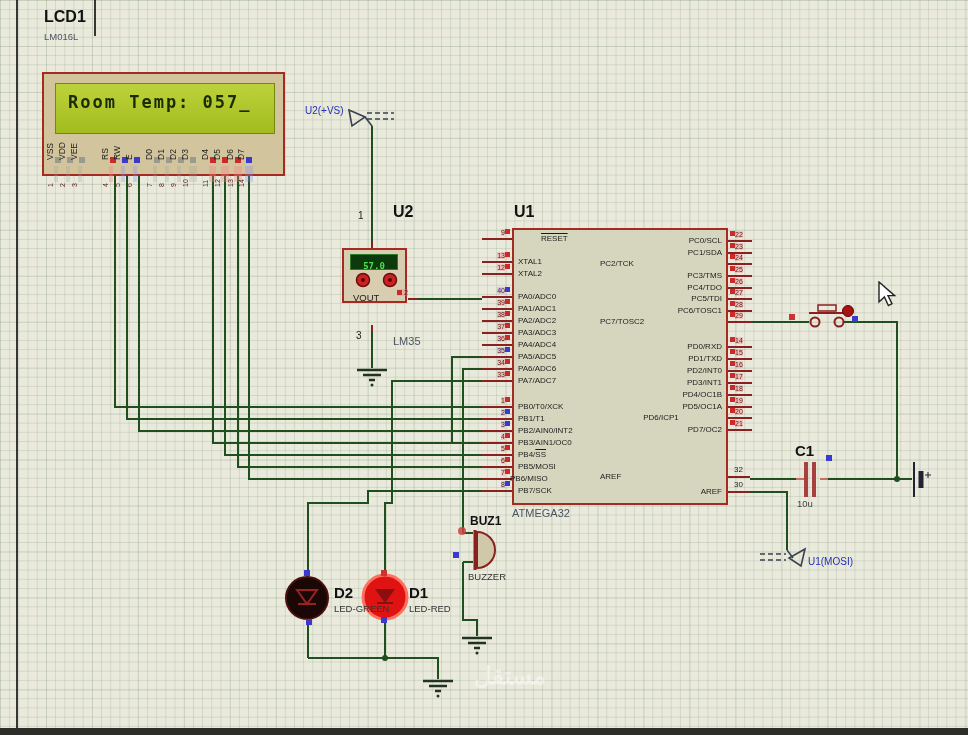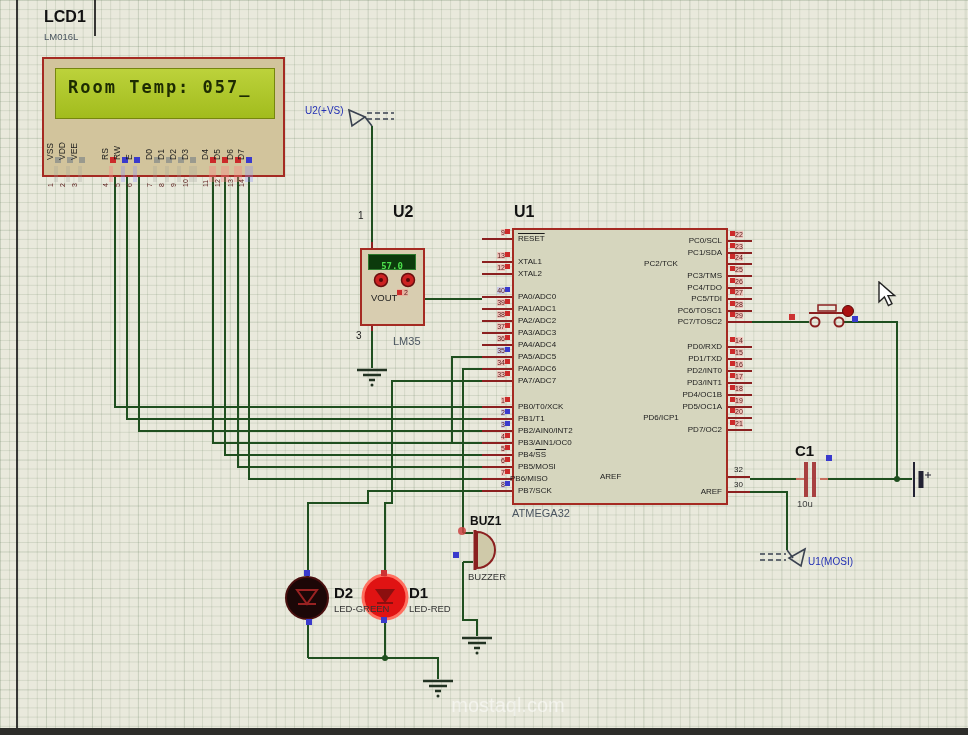--- a/index.html
+++ b/index.html
@@ -153,25 +153,25 @@
       <circle cx="385" cy="597" r="22" fill="#e01313" stroke="#ff7060" stroke-width="3"></circle>
       <path d="M375,589 L395,589 L385,603 Z" fill="#8c0f0f"></path>
       <path d="M377,603 H393" stroke="#8c0f0f" stroke-width="2"></path>
     </g>
   </svg>
 
   <div class="abs" style="left:16px;top:0;width:2px;height:735px;background:#161616;opacity:.85"></div>
   <div class="abs" style="left:94px;top:0;width:2px;height:36px;background:#161616;opacity:.85"></div>
   <div class="abs" style="left:0;top:728px;width:968px;height:7px;background:#2d2d2a"></div>
 
-  <div class="abs" style="left:428px;top:694px;width:160px;text-align:center;color:rgba(255,255,255,.5);font-size:20px">mostaql.com</div>
+  <div class="abs" style="left:440px;top:662px;width:140px;text-align:center;color:rgba(255,255,255,.45);font-size:24px;font-weight:bold">مستقل</div>
 
   <div class="abs reflabel" style="left:44px;top:8px">LCD1</div>
   <div class="abs partlabel" style="left:44px;top:31px">LM016L</div>
-  <div class="abs" style="left:42px;top:57px;width:243px;height:120px;background:#d2c49c;border:2px solid #a52a22;box-sizing:border-box">
+  <div class="abs" style="left:42px;top:72px;width:243px;height:104px;background:#d2c49c;border:2px solid #a52a22;box-sizing:border-box">
     <div class="abs" style="left:11px;top:9px;width:220px;height:51px;background:linear-gradient(#bcd23b,#a2bc1d);border:1px solid #76860e;box-sizing:border-box">
       <div class="abs" style="left:12px;top:8px;font-family:'DejaVu Sans Mono',monospace;font-weight:bold;font-size:17px;letter-spacing:2px;color:#1d2b02">Room Temp: 057_</div>
     </div>
   </div>
   <div id="lcd-pins">
       <div class="pinname" style="position:absolute;left:54px;top:152px;font-size:8.5px"><span class="rot">VSS</span></div>
       <div style="position:absolute;left:57px;top:157px;width:2px;height:6px;background:#8b2020"></div>
       <div class="sq" style="position:absolute;left:55px;top:157px;background:#9a9a8e"></div>
       <div class="pinnum statebg-g" style="position:absolute;left:54px;top:166px;height:16px"><span class="rot" style="transform:rotate(-90deg) translateX(-14px);">1</span></div>
       <div class="pinname" style="position:absolute;left:66px;top:152px;font-size:8.5px"><span class="rot">VDD</span></div>
@@ -224,42 +224,42 @@
       <div class="pinnum statebg-r" style="position:absolute;left:234px;top:166px;height:16px"><span class="rot" style="transform:rotate(-90deg) translateX(-14px);">13</span></div>
       <div class="pinname" style="position:absolute;left:245px;top:152px;font-size:8.5px"><span class="rot">D7</span></div>
       <div style="position:absolute;left:248px;top:157px;width:2px;height:6px;background:#8b2020"></div>
       <div class="sq" style="position:absolute;left:246px;top:157px;background:#3a3acc"></div>
       <div class="pinnum statebg-b" style="position:absolute;left:245px;top:166px;height:16px"><span class="rot" style="transform:rotate(-90deg) translateX(-14px);">14</span></div>
     </div>
 
   <div class="abs bluelabel" style="left:305px;top:105px">U2(+VS)</div>
   <div class="abs reflabel" style="left:393px;top:203px">U2</div>
   <div class="abs pinname" style="left:358px;top:212px;font-size:10px">1</div>
-  <div class="abs" style="left:360px;top:248px;width:65px;height:78px;background:#d8cdb0;border:2px solid #a52a22;box-sizing:border-box">
+  <div class="abs" style="left:342px;top:248px;width:65px;height:55px;background:#d8cdb0;border:2px solid #a52a22;box-sizing:border-box">
     <div class="abs" style="left:6px;top:4px;width:48px;height:16px;background:#0c3a0c;border:1px solid #2d7a2d;box-sizing:border-box;text-align:center">
       <span style="font-family:'DejaVu Sans Mono',monospace;font-size:9px;font-weight:bold;color:#4ce04c;line-height:14px">57.0</span>
     </div>
     <svg class="abs" style="left:0;top:20px" width="61" height="22">
       <circle cx="19" cy="10" r="6.5" fill="#cc2222" stroke="#6a0e0e" stroke-width="1.5"></circle>
       <circle cx="19" cy="10" r="2" fill="#550808"></circle>
       <circle cx="46" cy="10" r="6.5" fill="#cc2222" stroke="#6a0e0e" stroke-width="1.5"></circle>
       <circle cx="46" cy="10" r="2" fill="#550808"></circle>
     </svg>
     <div class="abs pinname" style="left:9px;top:44px;font-size:9.5px">VOUT</div>
   </div>
   <div class="abs pinnum statebg-r" style="left:397px;top:289px"><span class="sq" style="background:#cc2a2a;width:5px;height:5px"></span> <span>2</span></div>
   <div class="abs pinname" style="left:356px;top:332px;font-size:10px">3</div>
   <div class="abs partlabel" style="left:393px;top:335px;font-size:11px">LM35</div>
 
   <div class="abs reflabel" style="left:514px;top:203px">U1</div>
   <div class="abs" style="left:512px;top:228px;width:216px;height:277px;background:#d6d6be;border:2px solid #a52a22;box-sizing:border-box"></div>
   <div class="abs partlabel" style="left:512px;top:507px;font-size:11px">ATMEGA32</div>
   <div id="mcu-pins">
       <div style="position:absolute;left:482px;top:238px;width:30px;height:2px;background:#8b2020"></div>
-      <div class="pinname" style="position:absolute;left:518px;top:235px"><span class="ov">RESET</span></div>
+      <div class="pinname" style="position:absolute;left:541px;top:235px"><span class="ov">RESET</span></div>
       <div class="pinnum" style="position:absolute;left:478px;top:229px;width:32px;text-align:right"><span class="statebg-r">9</span><span class="sq" style="width:5px;height:5px;vertical-align:1px;background:#cc2a2a"></span></div>
       <div style="position:absolute;left:482px;top:261px;width:30px;height:2px;background:#8b2020"></div>
       <div class="pinname" style="position:absolute;left:518px;top:258px">XTAL1</div>
       <div class="pinnum" style="position:absolute;left:478px;top:252px;width:32px;text-align:right"><span class="statebg-r">13</span><span class="sq" style="width:5px;height:5px;vertical-align:1px;background:#cc2a2a"></span></div>
       <div style="position:absolute;left:482px;top:273px;width:30px;height:2px;background:#8b2020"></div>
       <div class="pinname" style="position:absolute;left:518px;top:270px">XTAL2</div>
       <div class="pinnum" style="position:absolute;left:478px;top:264px;width:32px;text-align:right"><span class="statebg-r">12</span><span class="sq" style="width:5px;height:5px;vertical-align:1px;background:#cc2a2a"></span></div>
       <div style="position:absolute;left:482px;top:296px;width:30px;height:2px;background:#8b2020"></div>
       <div class="pinname" style="position:absolute;left:518px;top:293px">PA0/ADC0</div>
       <div class="pinnum" style="position:absolute;left:478px;top:287px;width:32px;text-align:right"><span class="statebg-b">40</span><span class="sq" style="width:5px;height:5px;vertical-align:1px;background:#3a3acc"></span></div>
@@ -308,36 +308,36 @@
       <div style="position:absolute;left:482px;top:490px;width:30px;height:2px;background:#8b2020"></div>
       <div class="pinname" style="position:absolute;left:518px;top:487px">PB7/SCK</div>
       <div class="pinnum" style="position:absolute;left:478px;top:481px;width:32px;text-align:right"><span class="statebg-b">8</span><span class="sq" style="width:5px;height:5px;vertical-align:1px;background:#3a3acc"></span></div>
       <div style="position:absolute;left:728px;top:240px;width:24px;height:2px;background:#8b2020"></div>
       <div class="pinname" style="position:absolute;left:600px;top:237px;width:122px;text-align:right">PC0/SCL</div>
       <div class="pinnum" style="position:absolute;left:730px;top:231px"><span class="sq" style="width:5px;height:5px;vertical-align:1px;background:#cc2a2a"></span><span class="statebg-r">22</span></div>
       <div style="position:absolute;left:728px;top:252px;width:24px;height:2px;background:#8b2020"></div>
       <div class="pinname" style="position:absolute;left:600px;top:249px;width:122px;text-align:right">PC1/SDA</div>
       <div class="pinnum" style="position:absolute;left:730px;top:243px"><span class="sq" style="width:5px;height:5px;vertical-align:1px;background:#cc2a2a"></span><span class="statebg-r">23</span></div>
       <div style="position:absolute;left:728px;top:263px;width:24px;height:2px;background:#8b2020"></div>
-      <div class="pinname" style="position:absolute;left:600px;top:260px;width:122px;text-align:center">PC2/TCK</div>
+      <div class="pinname" style="position:absolute;left:600px;top:260px;width:122px;text-align:left">PC2/TCK</div>
       <div class="pinnum" style="position:absolute;left:730px;top:254px"><span class="sq" style="width:5px;height:5px;vertical-align:1px;background:#cc2a2a"></span><span class="statebg-r">24</span></div>
       <div style="position:absolute;left:728px;top:275px;width:24px;height:2px;background:#8b2020"></div>
       <div class="pinname" style="position:absolute;left:600px;top:272px;width:122px;text-align:right">PC3/TMS</div>
       <div class="pinnum" style="position:absolute;left:730px;top:266px"><span class="sq" style="width:5px;height:5px;vertical-align:1px;background:#cc2a2a"></span><span class="statebg-r">25</span></div>
       <div style="position:absolute;left:728px;top:287px;width:24px;height:2px;background:#8b2020"></div>
       <div class="pinname" style="position:absolute;left:600px;top:284px;width:122px;text-align:right">PC4/TDO</div>
       <div class="pinnum" style="position:absolute;left:730px;top:278px"><span class="sq" style="width:5px;height:5px;vertical-align:1px;background:#cc2a2a"></span><span class="statebg-r">26</span></div>
       <div style="position:absolute;left:728px;top:298px;width:24px;height:2px;background:#8b2020"></div>
       <div class="pinname" style="position:absolute;left:600px;top:295px;width:122px;text-align:right">PC5/TDI</div>
       <div class="pinnum" style="position:absolute;left:730px;top:289px"><span class="sq" style="width:5px;height:5px;vertical-align:1px;background:#cc2a2a"></span><span class="statebg-r">27</span></div>
       <div style="position:absolute;left:728px;top:310px;width:24px;height:2px;background:#8b2020"></div>
       <div class="pinname" style="position:absolute;left:600px;top:307px;width:122px;text-align:right">PC6/TOSC1</div>
       <div class="pinnum" style="position:absolute;left:730px;top:301px"><span class="sq" style="width:5px;height:5px;vertical-align:1px;background:#cc2a2a"></span><span class="statebg-r">28</span></div>
       <div style="position:absolute;left:728px;top:321px;width:24px;height:2px;background:#8b2020"></div>
-      <div class="pinname" style="position:absolute;left:600px;top:318px;width:122px;text-align:right">PC7/TOSC2</div>
+      <div class="pinname" style="position:absolute;left:600px;top:318px;width:122px;">PC7/TOSC2</div>
       <div class="pinnum" style="position:absolute;left:730px;top:312px"><span class="sq" style="width:5px;height:5px;vertical-align:1px;background:#cc2a2a"></span><span class="statebg-r">29</span></div>
       <div style="position:absolute;left:728px;top:346px;width:24px;height:2px;background:#8b2020"></div>
       <div class="pinname" style="position:absolute;left:600px;top:343px;width:122px;text-align:right">PD0/RXD</div>
       <div class="pinnum" style="position:absolute;left:730px;top:337px"><span class="sq" style="width:5px;height:5px;vertical-align:1px;background:#cc2a2a"></span><span class="statebg-r">14</span></div>
       <div style="position:absolute;left:728px;top:358px;width:24px;height:2px;background:#8b2020"></div>
       <div class="pinname" style="position:absolute;left:600px;top:355px;width:122px;text-align:right">PD1/TXD</div>
       <div class="pinnum" style="position:absolute;left:730px;top:349px"><span class="sq" style="width:5px;height:5px;vertical-align:1px;background:#cc2a2a"></span><span class="statebg-r">15</span></div>
       <div style="position:absolute;left:728px;top:370px;width:24px;height:2px;background:#8b2020"></div>
       <div class="pinname" style="position:absolute;left:600px;top:367px;width:122px;text-align:right">PD2/INT0</div>
       <div class="pinnum" style="position:absolute;left:730px;top:361px"><span class="sq" style="width:5px;height:5px;vertical-align:1px;background:#cc2a2a"></span><span class="statebg-r">16</span></div>

